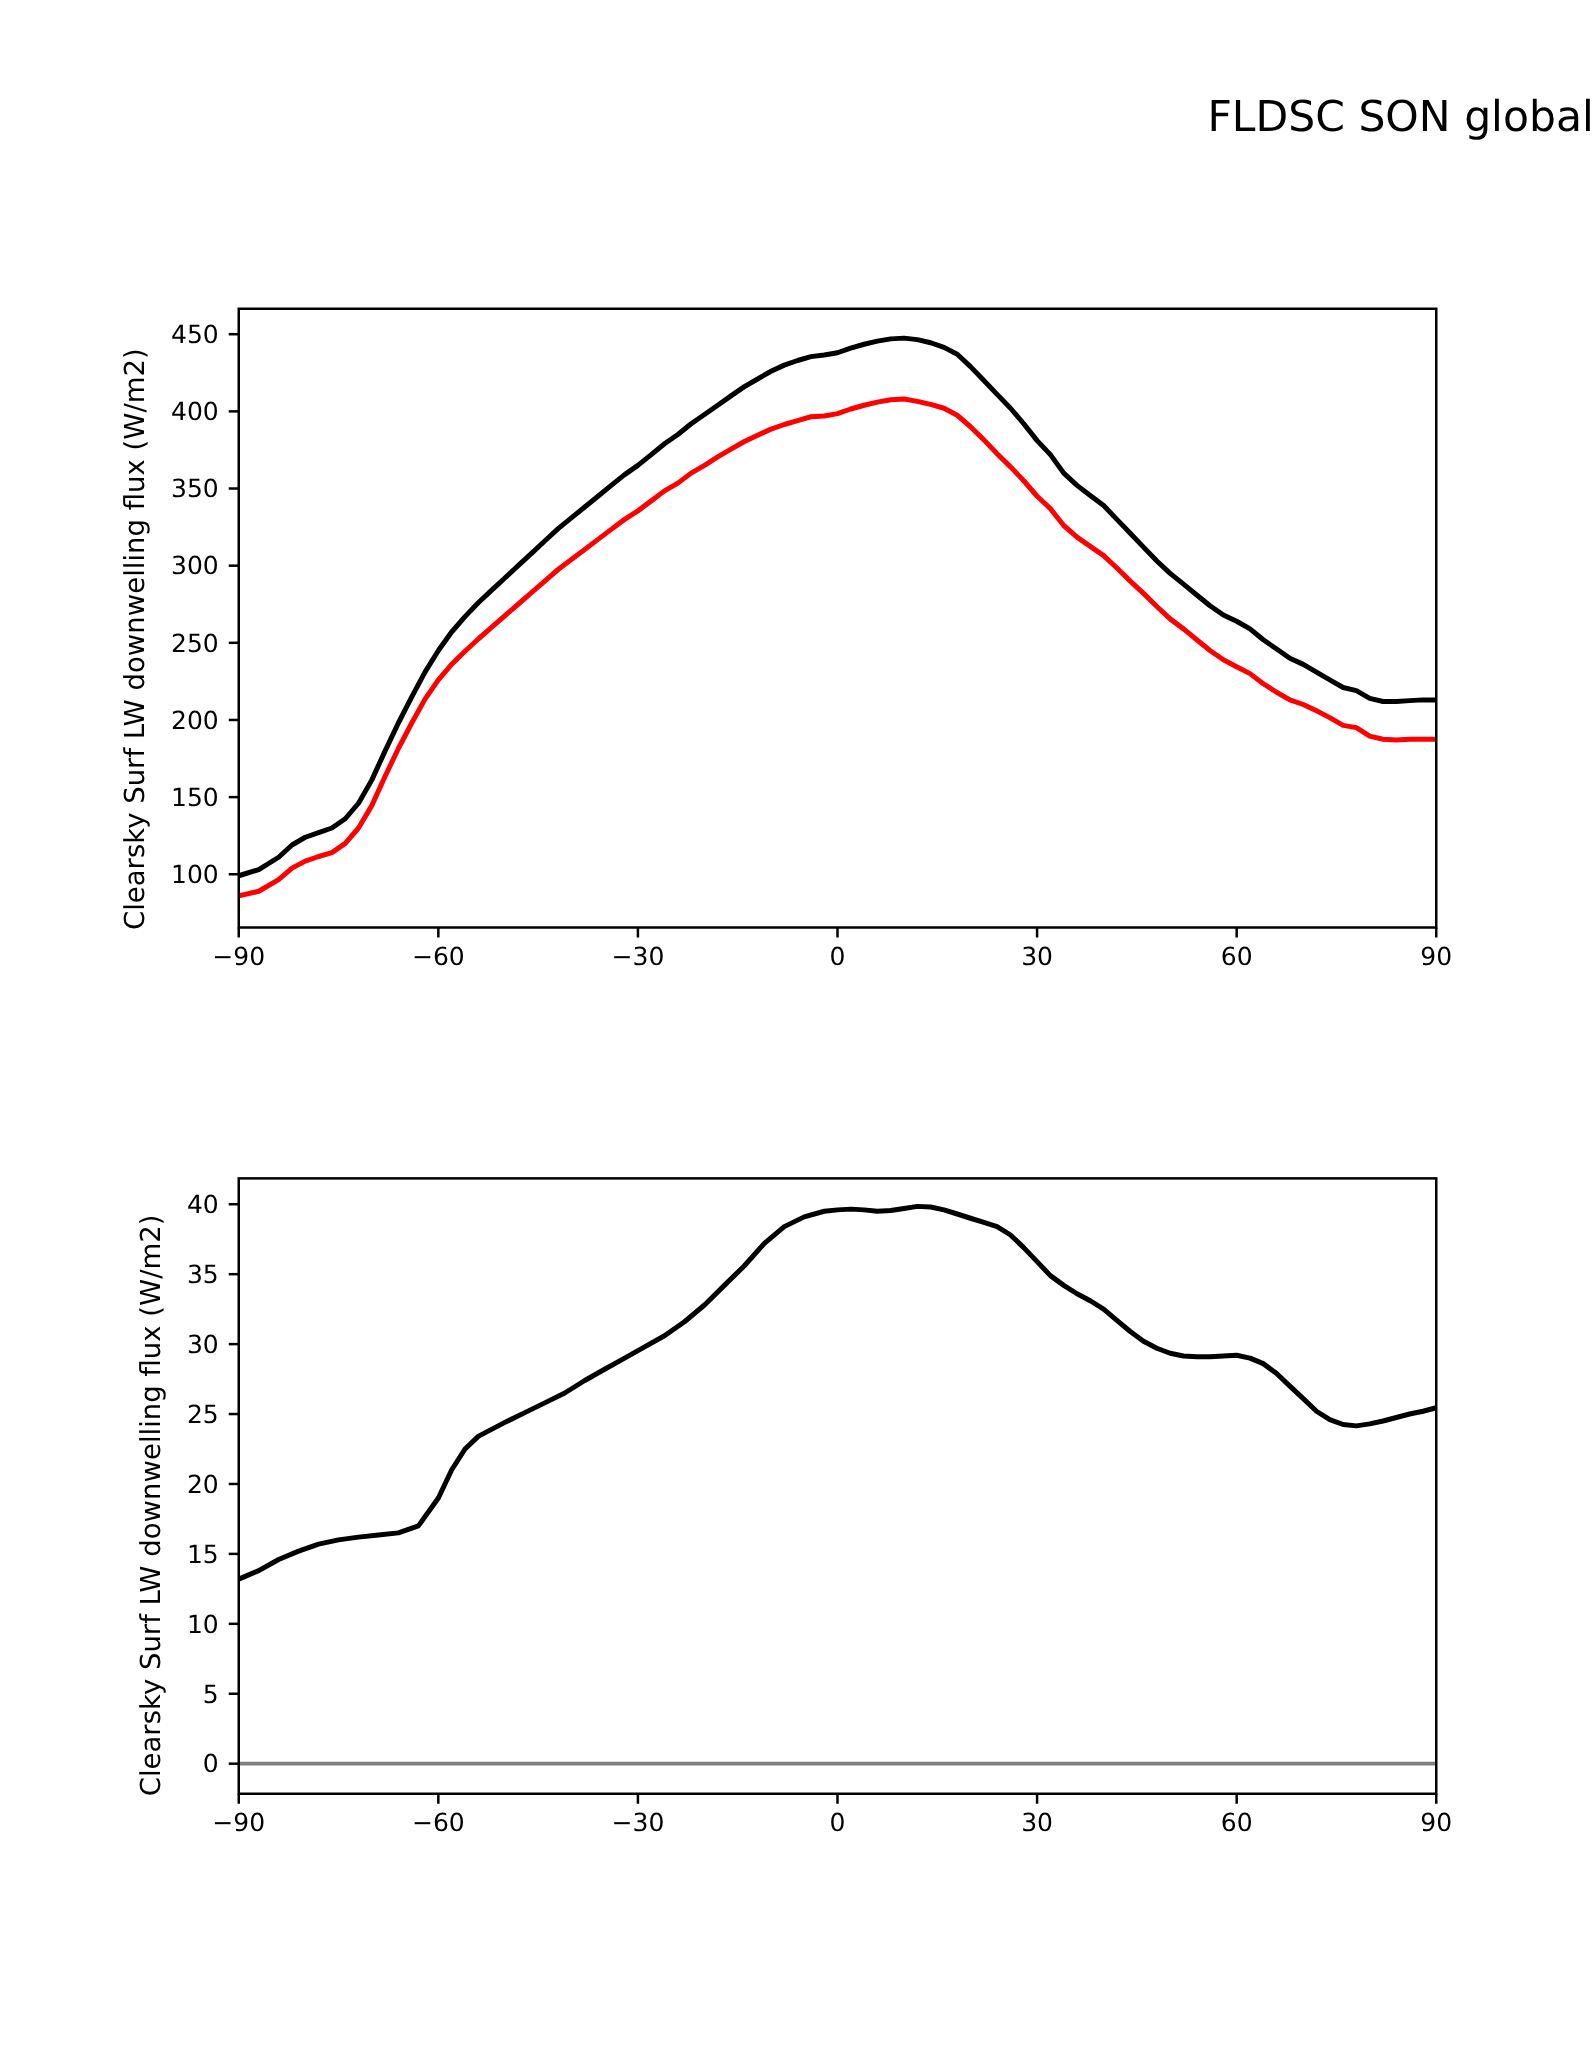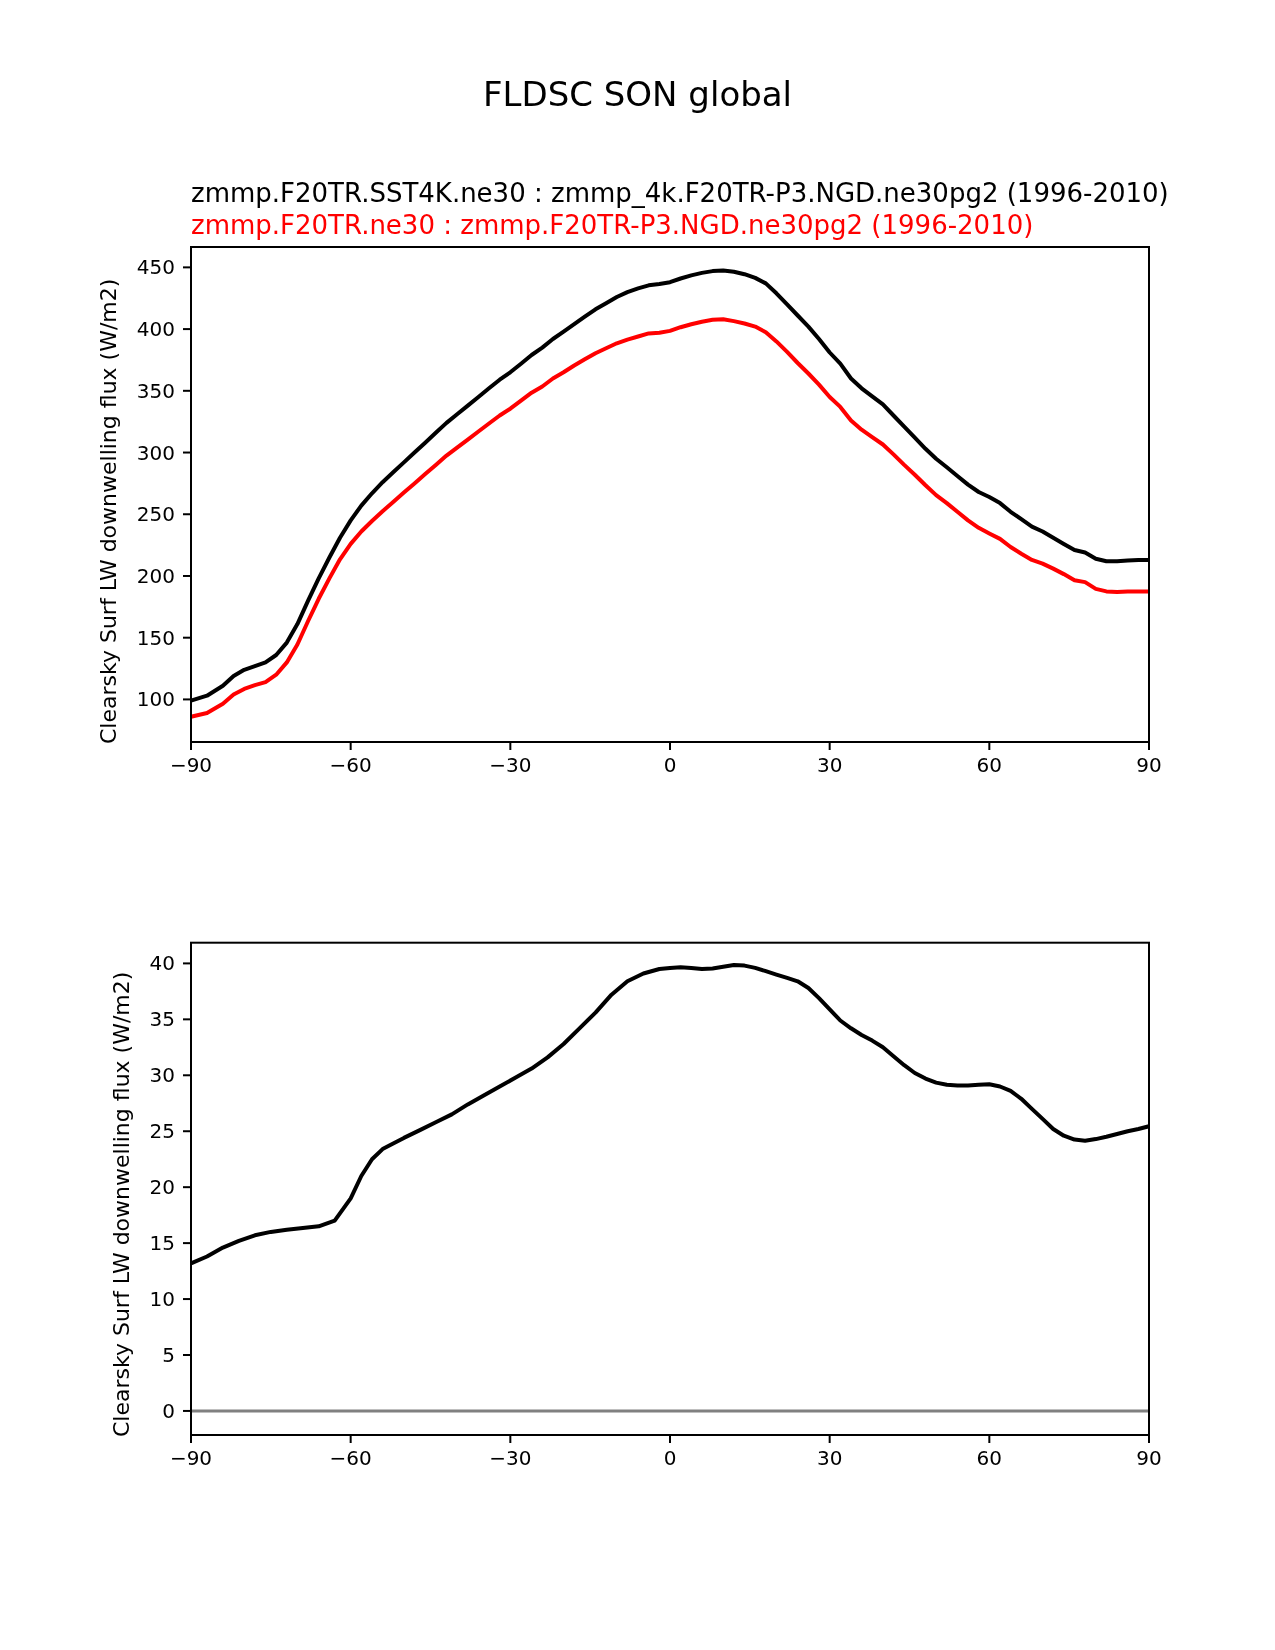--- a/index.html
+++ b/index.html
@@ -6,21 +6,21 @@
   #figure{
     position:relative;
     width:1275px;height:1650px;
     background:#ffffff;
     font-family:"DejaVu Sans", sans-serif;
     overflow:hidden;
   }
   .abs{position:absolute;}
   #figure-title{
     left:0;right:0;top:74px;
-    text-align:center;
+    text-align:right;
     font-size:34px;
     color:#000;
     white-space:nowrap;
   }
   #legend{
     left:191px;top:177px;
     font-size:26px;
     line-height:32px;
     white-space:nowrap;
   }
@@ -42,24 +42,20 @@
   #ylabel-bottom{left:109px;top:1437px;}
   #chart-svg{left:0;top:0;}
 </style>
 </head>
 <body>
 
 <div id="figure">
 
   <div id="figure-title" class="abs">FLDSC SON global</div>
 
-  <div id="legend" class="abs">
-    <div style="color: rgb(0, 0, 0);">zmmp.F20TR.SST4K.ne30 : zmmp_4k.F20TR-P3.NGD.ne30pg2 (1996-2010)</div>
-    <div style="color: rgb(255, 0, 0);">zmmp.F20TR.ne30 : zmmp.F20TR-P3.NGD.ne30pg2 (1996-2010)</div>
-  </div>
 
   <div id="ylabel-top" class="abs ylabel">Clearsky Surf LW downwelling flux (W/m2)</div>
 
 
   <div id="ylabel-bottom" class="abs ylabel">Clearsky Surf LW downwelling flux (W/m2)</div>
 
   <svg id="chart-svg" class="abs" width="1275" height="1650">
       <polyline points="191.0,700.6 207.0,695.7 222.9,685.8 233.6,676.0 244.2,669.8 254.9,666.1 265.5,662.4 276.2,655.0 286.8,642.6 297.4,624.1 308.1,600.7 318.7,578.4 329.4,557.5 340.0,537.7 350.7,520.4 361.3,505.6 372.0,493.3 382.6,482.2 393.2,472.3 403.9,462.4 414.5,452.5 425.2,442.7 435.8,432.8 446.5,422.9 457.1,414.3 467.8,405.6 478.4,397.0 489.0,388.3 499.7,379.7 510.3,372.3 521.0,363.7 531.6,355.0 542.3,347.6 552.9,339.0 563.6,331.6 574.2,324.2 584.8,316.7 595.5,309.3 606.1,303.2 616.8,297.0 627.4,292.1 638.1,288.4 648.7,285.3 659.4,284.0 670.0,282.2 680.6,278.5 691.3,275.4 701.9,272.9 712.6,271.1 723.2,270.5 733.9,271.7 744.5,274.2 755.2,277.9 765.8,283.4 776.4,293.3 787.1,304.4 797.7,315.5 808.4,326.6 819.0,339.0 829.7,352.5 840.3,363.7 851.0,378.5 861.6,388.3 872.2,396.4 882.9,404.4 893.5,415.5 904.2,426.6 914.8,437.7 925.5,448.8 936.1,458.7 946.8,467.3 957.4,476.0 968.0,484.6 978.7,492.0 989.3,497.0 1000.0,503.1 1010.6,511.8 1021.3,519.2 1031.9,526.6 1042.6,531.5 1053.2,537.7 1063.8,543.9 1074.5,550.0 1085.1,552.5 1095.8,558.7 1106.4,561.2 1117.1,561.2 1127.7,560.5 1138.4,559.9 1149.0,559.9" fill="none" stroke="#000000" stroke-width="4" stroke-linejoin="round" stroke-linecap="butt"></polyline>
       <polyline points="191.0,716.7 207.0,713.0 222.9,703.7 233.6,694.5 244.2,688.9 254.9,685.2 265.5,682.1 276.2,674.7 286.8,662.4 297.4,644.5 308.1,621.0 318.7,598.8 329.4,578.4 340.0,559.3 350.7,543.9 361.3,531.5 372.0,521.0 382.6,511.2 393.2,501.9 403.9,492.6 414.5,483.4 425.2,474.1 435.8,464.9 446.5,455.6 457.1,447.6 467.8,439.6 478.4,431.5 489.0,423.5 499.7,415.5 510.3,408.7 521.0,400.7 531.6,392.7 542.3,386.5 552.9,378.5 563.6,372.3 574.2,365.5 584.8,359.3 595.5,353.2 606.1,348.2 616.8,343.3 627.4,339.6 638.1,336.5 648.7,333.4 659.4,332.8 670.0,330.9 680.6,327.2 691.3,324.2 701.9,321.7 712.6,319.8 723.2,319.2 733.9,321.1 744.5,323.5 755.2,326.6 765.8,332.2 776.4,341.4 787.1,351.9 797.7,363.0 808.4,373.5 819.0,384.6 829.7,397.0 840.3,406.9 851.0,420.4 861.6,429.7 872.2,437.1 882.9,444.5 893.5,454.4 904.2,464.9 914.8,474.7 925.5,485.2 936.1,495.1 946.8,503.1 957.4,511.8 968.0,520.4 978.7,527.8 989.3,533.4 1000.0,538.9 1010.6,547.0 1021.3,553.8 1031.9,559.9 1042.6,563.6 1053.2,568.6 1063.8,574.1 1074.5,580.3 1085.1,582.1 1095.8,588.9 1106.4,591.4 1117.1,592.0 1127.7,591.4 1138.4,591.4 1149.0,591.4" fill="none" stroke="#ff0000" stroke-width="4" stroke-linejoin="round" stroke-linecap="butt"></polyline>
       <rect x="191" y="247" width="958" height="495" fill="none" stroke="#000000" stroke-width="2"></rect>

